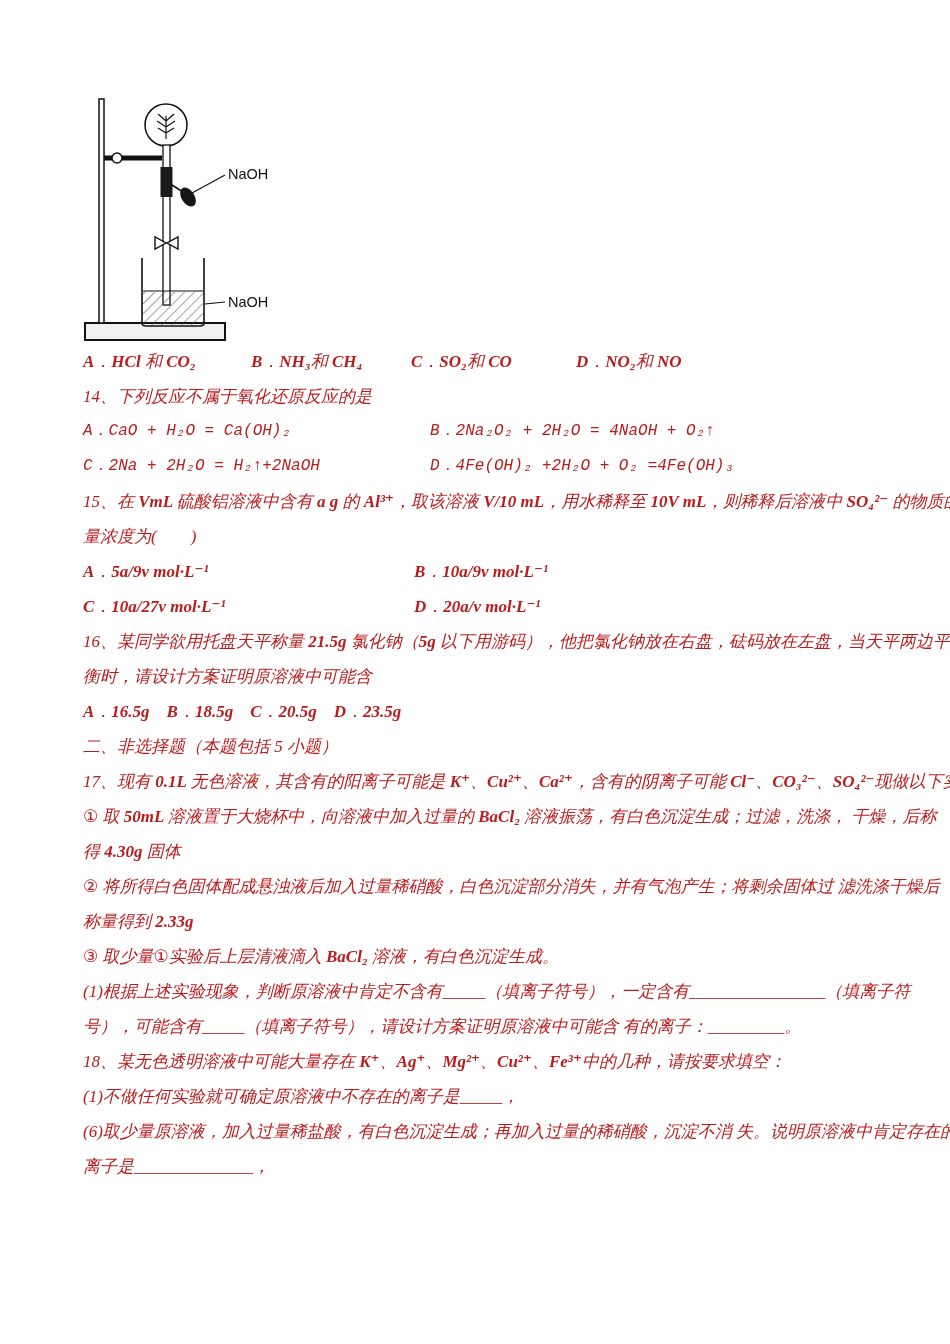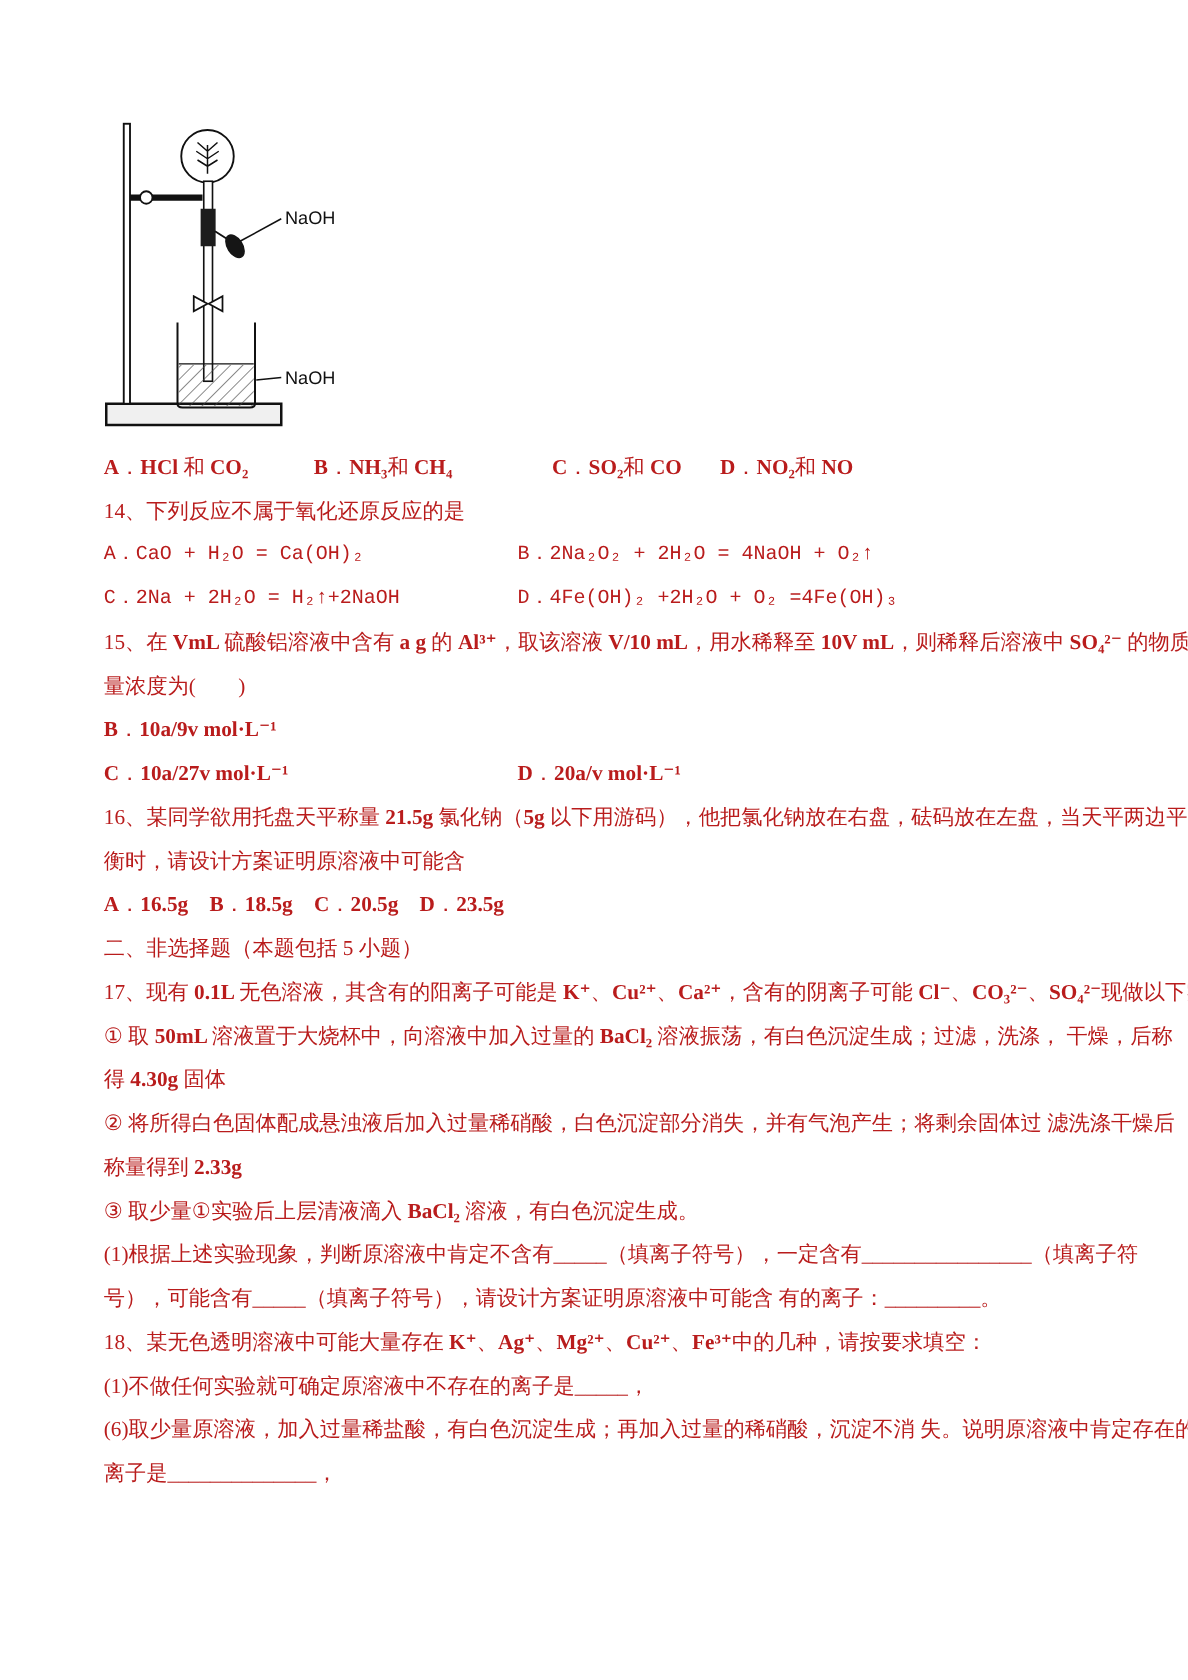--- a/index.html
+++ b/index.html
@@ -5,28 +5,28 @@
   * { margin:0; padding:0; box-sizing:border-box; }
   html,body { background:#ffffff; }
   body { width:950px; }
   .page {
     position:relative; width:950px; height:1344px; background:#ffffff; color:#b91c1c;
     font-family:"Liberation Serif","DejaVu Serif","DejaVu Sans",serif;
     overflow:hidden;
     margin-left:36px;
   }
   .diagram { position:absolute; left:48px; top:95px; width:190px; height:255px; }
-  .content { position:absolute; left:47px; top:356px; width:862px; }
+  .content { position:absolute; left:47px; top:344px; width:862px;font-style:italic; }
   .ln { height:35px; line-height:35px; font-size:17px; white-space:nowrap; }
   .row { display:flex; }
   .opt4 > span:nth-child(1){ width:168px; }
   .opt4 > span:nth-child(2){ width:160px; }
-  .opt4 > span:nth-child(3){ width:165px;text-align:center; }
+  .opt4 > span:nth-child(3){ width:165px; }
   .opt2 > span:nth-child(1){ width:331px; }
-  .mono { font-family:"Liberation Mono","DejaVu Sans Mono",monospace; font-size:16px; }
+  .mono { font-family:"Liberation Mono","DejaVu Sans Mono",monospace; font-size:16px;gap:16px; }
   b { font-weight:700; }
   svg text { font-family:"Liberation Sans","DejaVu Sans",sans-serif; font-size:14.5px; fill:#111; }
 </style>
 </head>
 <body>
 
 <div class="page">
 
   <div class="diagram">
     <svg width="190" height="255" viewBox="0 0 190 255">
@@ -83,20 +83,21 @@
     </div>
     <div class="ln row opt2 mono">
       <span>C．2Na + 2H₂O = H₂↑+2NaOH</span>
       <span>D．4Fe(OH)₂ +2H₂O + O₂ =4Fe(OH)₃</span>
     </div>
 
     <div class="ln rich">15、在<b> VmL </b>硫酸铝溶液中含有<b> a g </b>的<b> Al³⁺</b>，取该溶液<b> V/10 mL</b>，用水稀释至<b> 10V mL</b>，则稀释后溶液中<b> SO₄²⁻ </b>的物质的</div>
     <div class="ln rich">量浓度为(　　)</div>
 
     <div class="ln row opt2">
+      <span class="rich"><b>A</b>．<b>5a/9v mol·L⁻¹</b></span>
       <span class="rich"><b>B</b>．<b>10a/9v mol·L⁻¹</b></span>
     </div>
     <div class="ln row opt2">
       <span class="rich"><b>C</b>．<b>10a/27v mol·L⁻¹</b></span>
       <span class="rich"><b>D</b>．<b>20a/v mol·L⁻¹</b></span>
     </div>
 
     <div class="ln rich">16、某同学欲用托盘天平称量<b> 21.5g </b>氯化钠（<b>5g </b>以下用游码），他把氯化钠放在右盘，砝码放在左盘，当天平两边平</div>
     <div class="ln rich">衡时，请设计方案证明原溶液中可能含</div>
     <div class="ln rich"><b>A</b>．<b>16.5g</b>　<b>B</b>．<b>18.5g</b>　<b>C</b>．<b>20.5g</b>　<b>D</b>．<b>23.5g</b></div>

